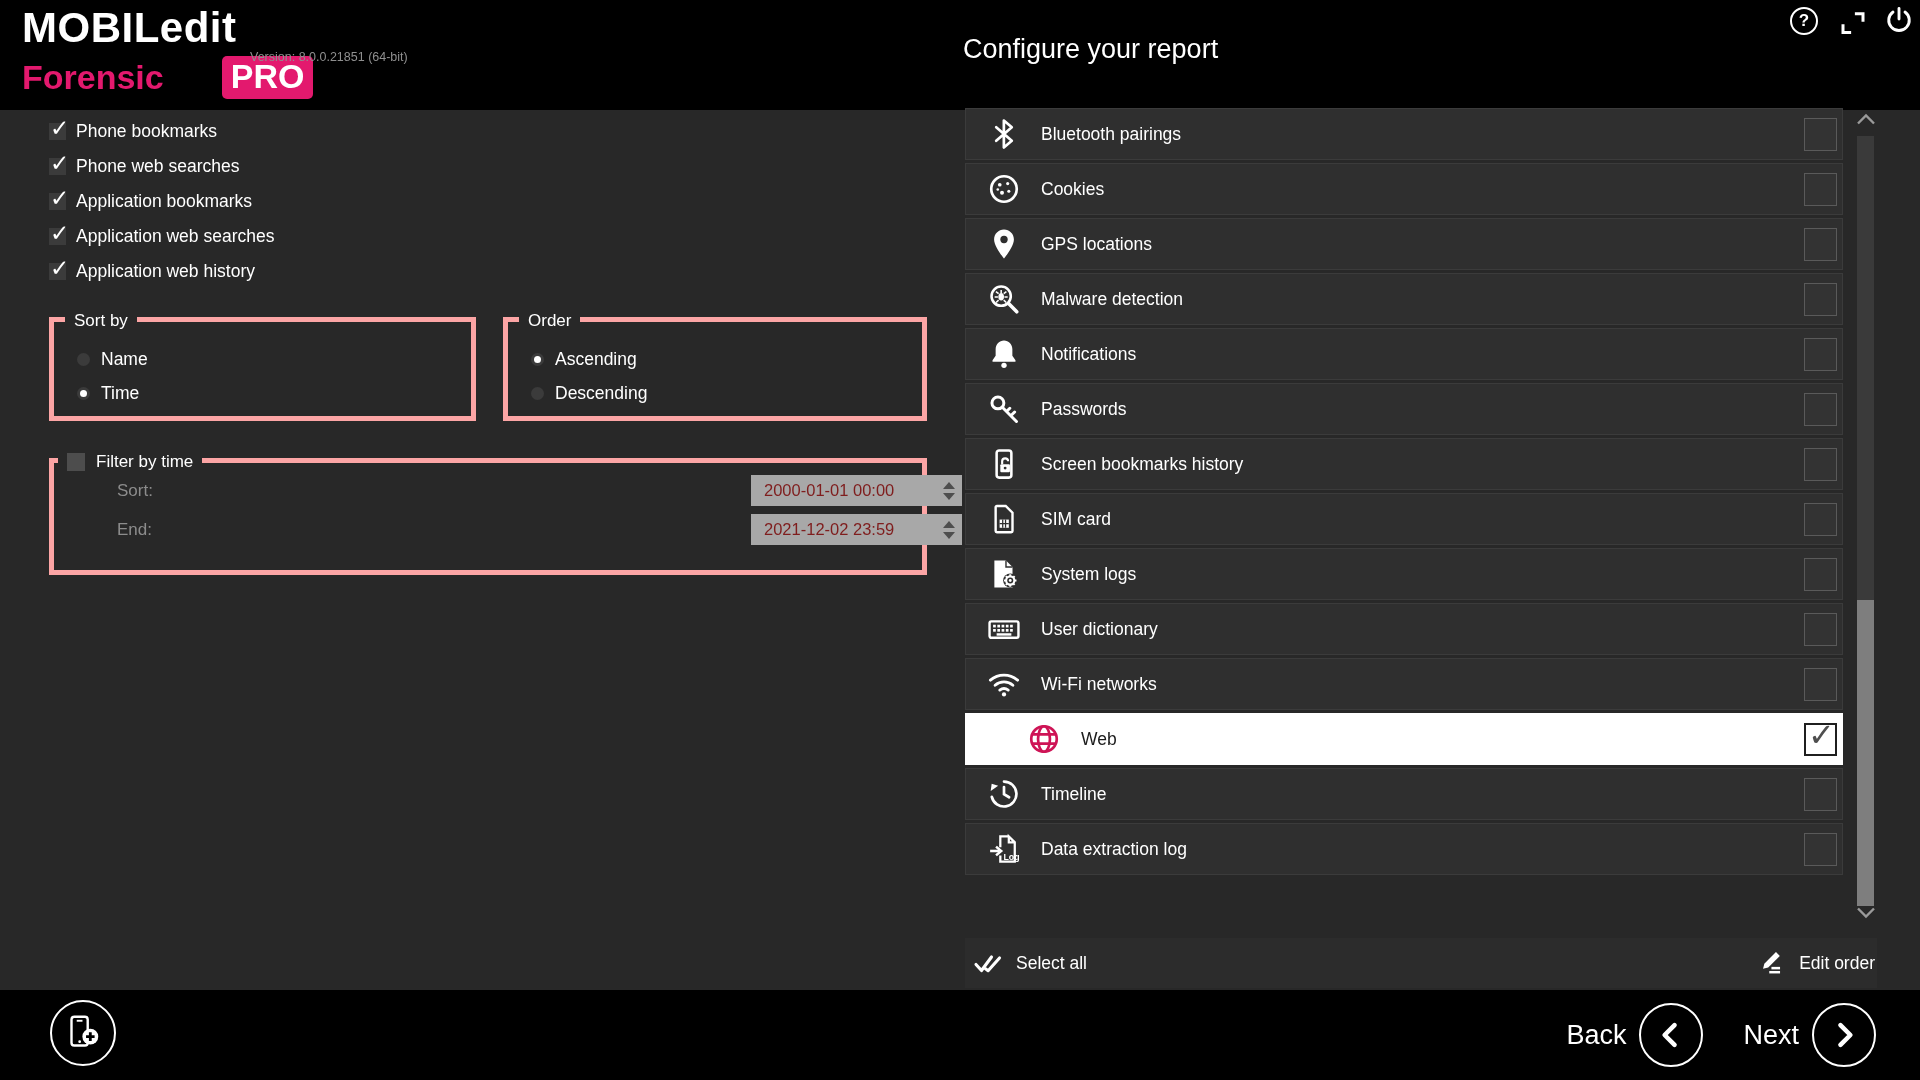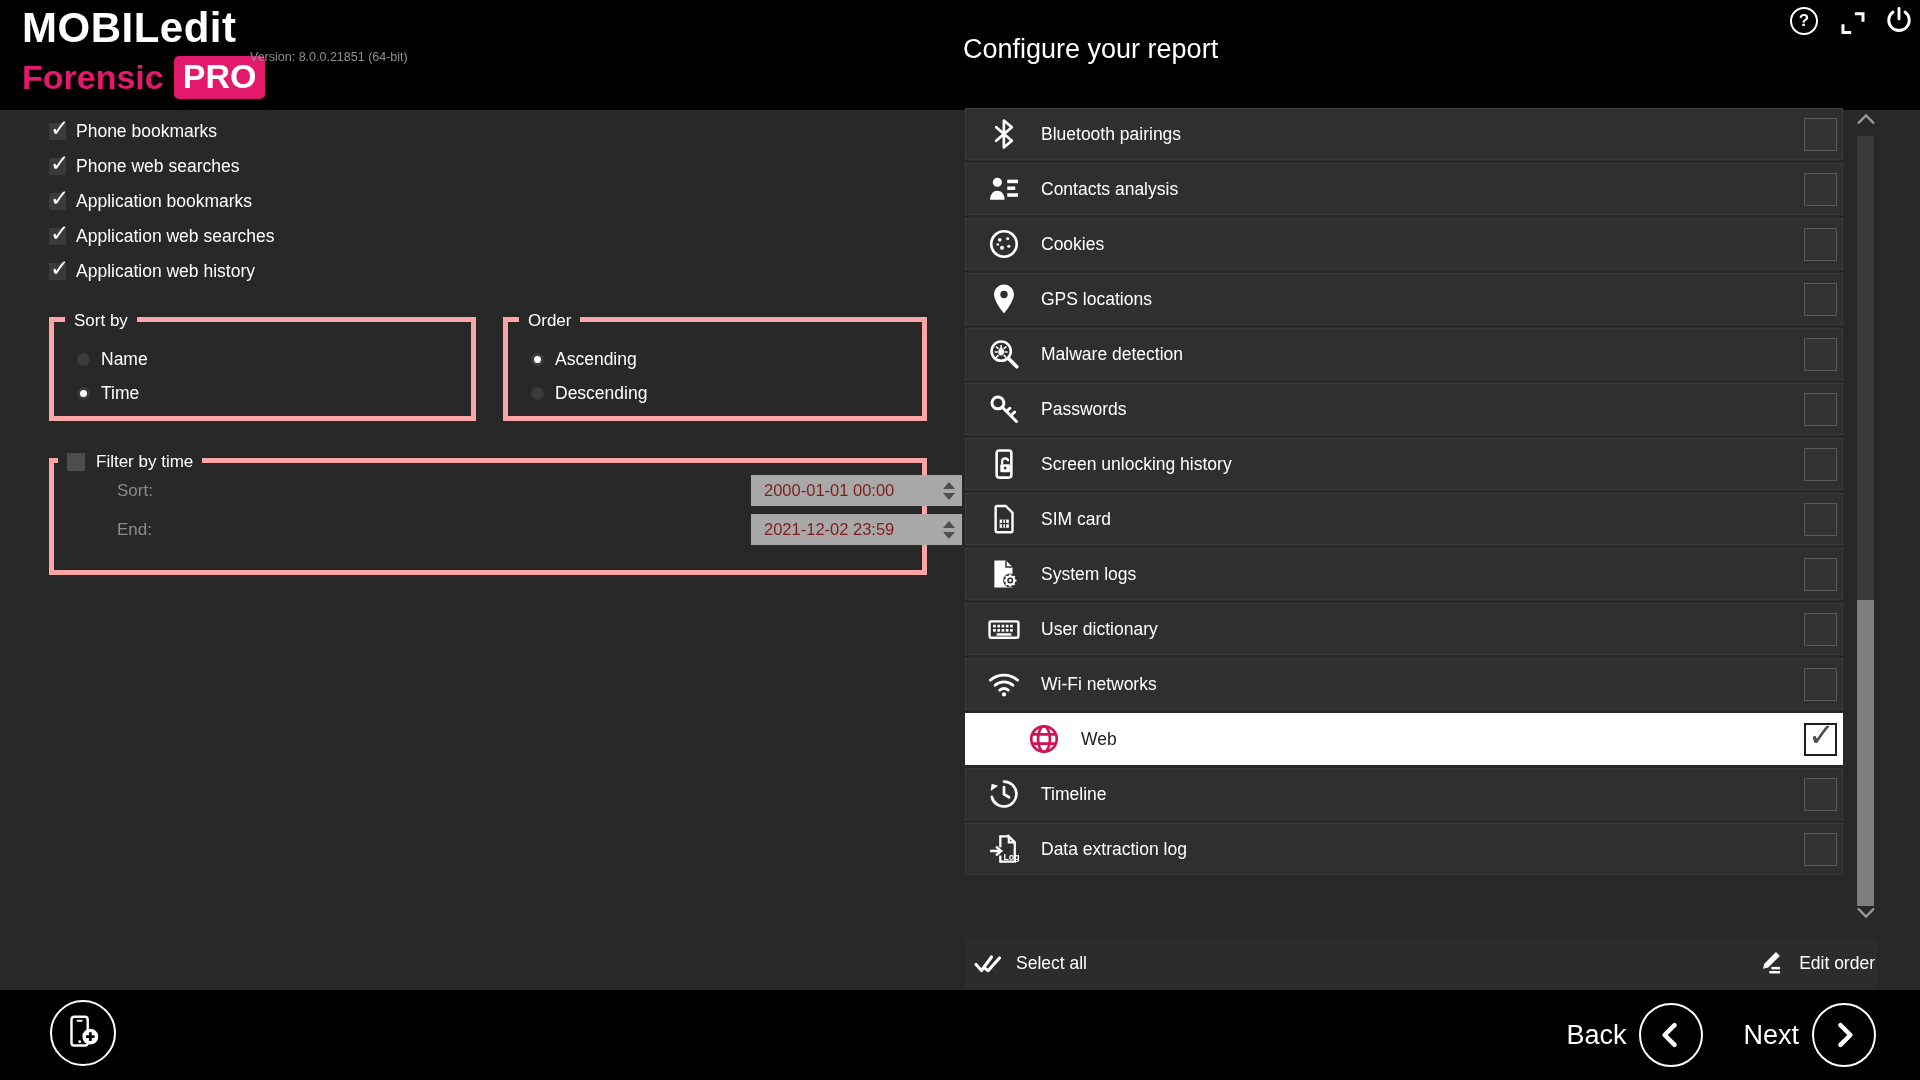--- a/index.html
+++ b/index.html
@@ -2,21 +2,21 @@
 <html><head>
 <meta charset="utf-8">
 <style>
   html,body{margin:0;padding:0;background:#000;}
   *{box-sizing:border-box;}
   .stage{position:relative;width:1920px;height:1080px;background:#000;overflow:hidden;
          font-family:"Liberation Sans","DejaVu Sans",sans-serif;color:#fff;}
 
   
   .logo1{position:absolute;left:22px;top:4px;font-size:42px;font-weight:600;color:#fff;letter-spacing:.5px;}
-  .logo2{position:absolute;left:22px;top:56px;font-size:34px;font-weight:600;color:var(--accent);display:flex;align-items:center;}
+  .logo2{position:absolute;left:22px;top:56px;font-size:34px;font-weight:600;color:var(--accent);display:flex;align-items:center;gap:48px;}
   .logo-badge{display:inline-block;margin-left:10px;background:var(--accent);color:#fff;font-weight:700;
               padding:1px 9px 3px 9px;border-radius:5px;}
   .version{position:absolute;left:250px;top:50px;font-size:12.5px;color:#8f8f8f;}
   .page-title{position:absolute;left:963px;top:34px;font-size:27px;font-weight:400;color:#fff;}
   .hdr-ico{position:absolute;top:6px;width:30px;height:30px;display:flex;align-items:center;justify-content:center;cursor:pointer;}
   .help-circle{width:28px;height:28px;border:2px solid #fff;border-radius:50%;display:flex;align-items:center;justify-content:center;
                font-size:17px;font-weight:700;color:#fff;}
   .help-circle::after{content:"?";}
 
   
@@ -193,33 +193,20 @@
         <span class="ico">
           <svg viewBox="0 0 24 24">
             <path d="M6.5 7.2l11 9.6-5.6 4.7V2.5l5.6 4.7-11 9.6" fill="none" stroke="#fff" stroke-width="1.9" stroke-linejoin="round" stroke-linecap="round"></path>
           </svg>
         </span>
         <span class="lbl">Bluetooth pairings</span>
         <span class="cb"></span>
       </div>
       <div class="rrow">
         <span class="ico">
-          <svg viewBox="0 0 24 24" fill="#fff">
-            <circle cx="7.3" cy="7.2" r="3.2"></circle>
-            <path d="M2.2 19.6c0-4.1 2.4-6.4 5.1-6.4s5.1 2.3 5.1 6.4z"></path>
-            <rect x="14.3" y="5.4" width="7.6" height="2.5"></rect>
-            <rect x="14.3" y="10.2" width="5.6" height="2.5"></rect>
-            <rect x="14.3" y="15" width="7.6" height="2.5"></rect>
-          </svg>
-        </span>
-        <span class="lbl">Contacts analysis</span>
-        <span class="cb"></span>
-      </div>
-      <div class="rrow">
-        <span class="ico">
           <svg viewBox="0 0 24 24">
             <circle cx="12" cy="12" r="9" fill="none" stroke="#fff" stroke-width="1.9"></circle>
             <circle cx="9" cy="9" r="1.3" fill="#fff"></circle>
             <circle cx="14.6" cy="8.2" r="1.1" fill="#fff"></circle>
             <circle cx="10.6" cy="14.6" r="1.4" fill="#fff"></circle>
             <circle cx="15.4" cy="13.6" r="1.1" fill="#fff"></circle>
             <circle cx="7.6" cy="12.4" r="0.9" fill="#fff"></circle>
           </svg>
         </span>
         <span class="lbl">Cookies</span>
@@ -242,38 +229,48 @@
             <path d="M15.6 15.6L21 21" stroke="#fff" stroke-width="2.5" stroke-linecap="round"></path>
             <ellipse cx="10" cy="10.4" rx="2" ry="2.7" fill="#fff"></ellipse>
             <path d="M8.2 8.2L6.3 6.8M11.8 8.2l1.9-1.4M7.7 10.6H5.4M12.3 10.6h2.3M8.2 12.8l-1.8 1.7M11.8 12.8l1.8 1.7M10 7.7V5.7" stroke="#fff" stroke-width="1.1"></path>
           </svg>
         </span>
         <span class="lbl">Malware detection</span>
         <span class="cb"></span>
       </div>
       <div class="rrow">
         <span class="ico">
+          <svg viewBox="0 0 24 24" fill="#fff">
+            <path d="M12 2.4c-3.3 0-5.9 2.6-5.9 6.1v4.8L3.9 16.4v1.1h16.2v-1.1l-2.2-3.1V8.5c0-3.5-2.6-6.1-5.9-6.1z"></path>
+            <circle cx="12" cy="20" r="1.9"></circle>
+          </svg>
+        </span>
+        <span class="lbl">Notifications</span>
+        <span class="cb"></span>
+      </div>
+      <div class="rrow">
+        <span class="ico">
           <svg viewBox="0 0 24 24">
             <circle cx="7.7" cy="7.7" r="4.2" fill="none" stroke="#fff" stroke-width="2.1"></circle>
             <path d="M10.8 10.8l10 10M16.8 16.8l2.7-2.7M13.8 13.8l2.3-2.3" stroke="#fff" stroke-width="2.1" stroke-linecap="round"></path>
           </svg>
         </span>
         <span class="lbl">Passwords</span>
         <span class="cb"></span>
       </div>
       <div class="rrow">
         <span class="ico">
           <svg viewBox="0 0 24 24">
             <rect x="6.8" y="2.4" width="10.4" height="19.2" rx="1.8" fill="none" stroke="#fff" stroke-width="1.8"></rect>
             <path d="M10.7 12.1v-2a2.1 2.1 0 0 1 4.2 0" fill="none" stroke="#fff" stroke-width="1.5"></path>
             <rect x="9.4" y="12.1" width="6.8" height="5.8" rx="0.8" fill="#fff"></rect>
             <circle cx="12.8" cy="14.9" r="1" fill="#2f2f2f"></circle>
           </svg>
         </span>
-        <span class="lbl">Screen unlocking history</span>
+        <span class="lbl">Screen bookmarks history</span>
         <span class="cb"></span>
       </div>
       <div class="rrow">
         <span class="ico">
           <svg viewBox="0 0 24 24">
             <path d="M7 2.8h6.2L18 7.6v12.8a.9.9 0 0 1-.9.9H7a.9.9 0 0 1-.9-.9V3.7a.9.9 0 0 1 .9-.9z" fill="none" stroke="#fff" stroke-width="1.7"></path>
             <rect x="8.9" y="12.4" width="6.5" height="5.8" fill="#fff"></rect>
             <path d="M11.1 12.4v5.8M13.1 12.4v5.8M8.9 15.3h6.5" stroke="#2f2f2f" stroke-width=".9"></path>
           </svg>
         </span>

